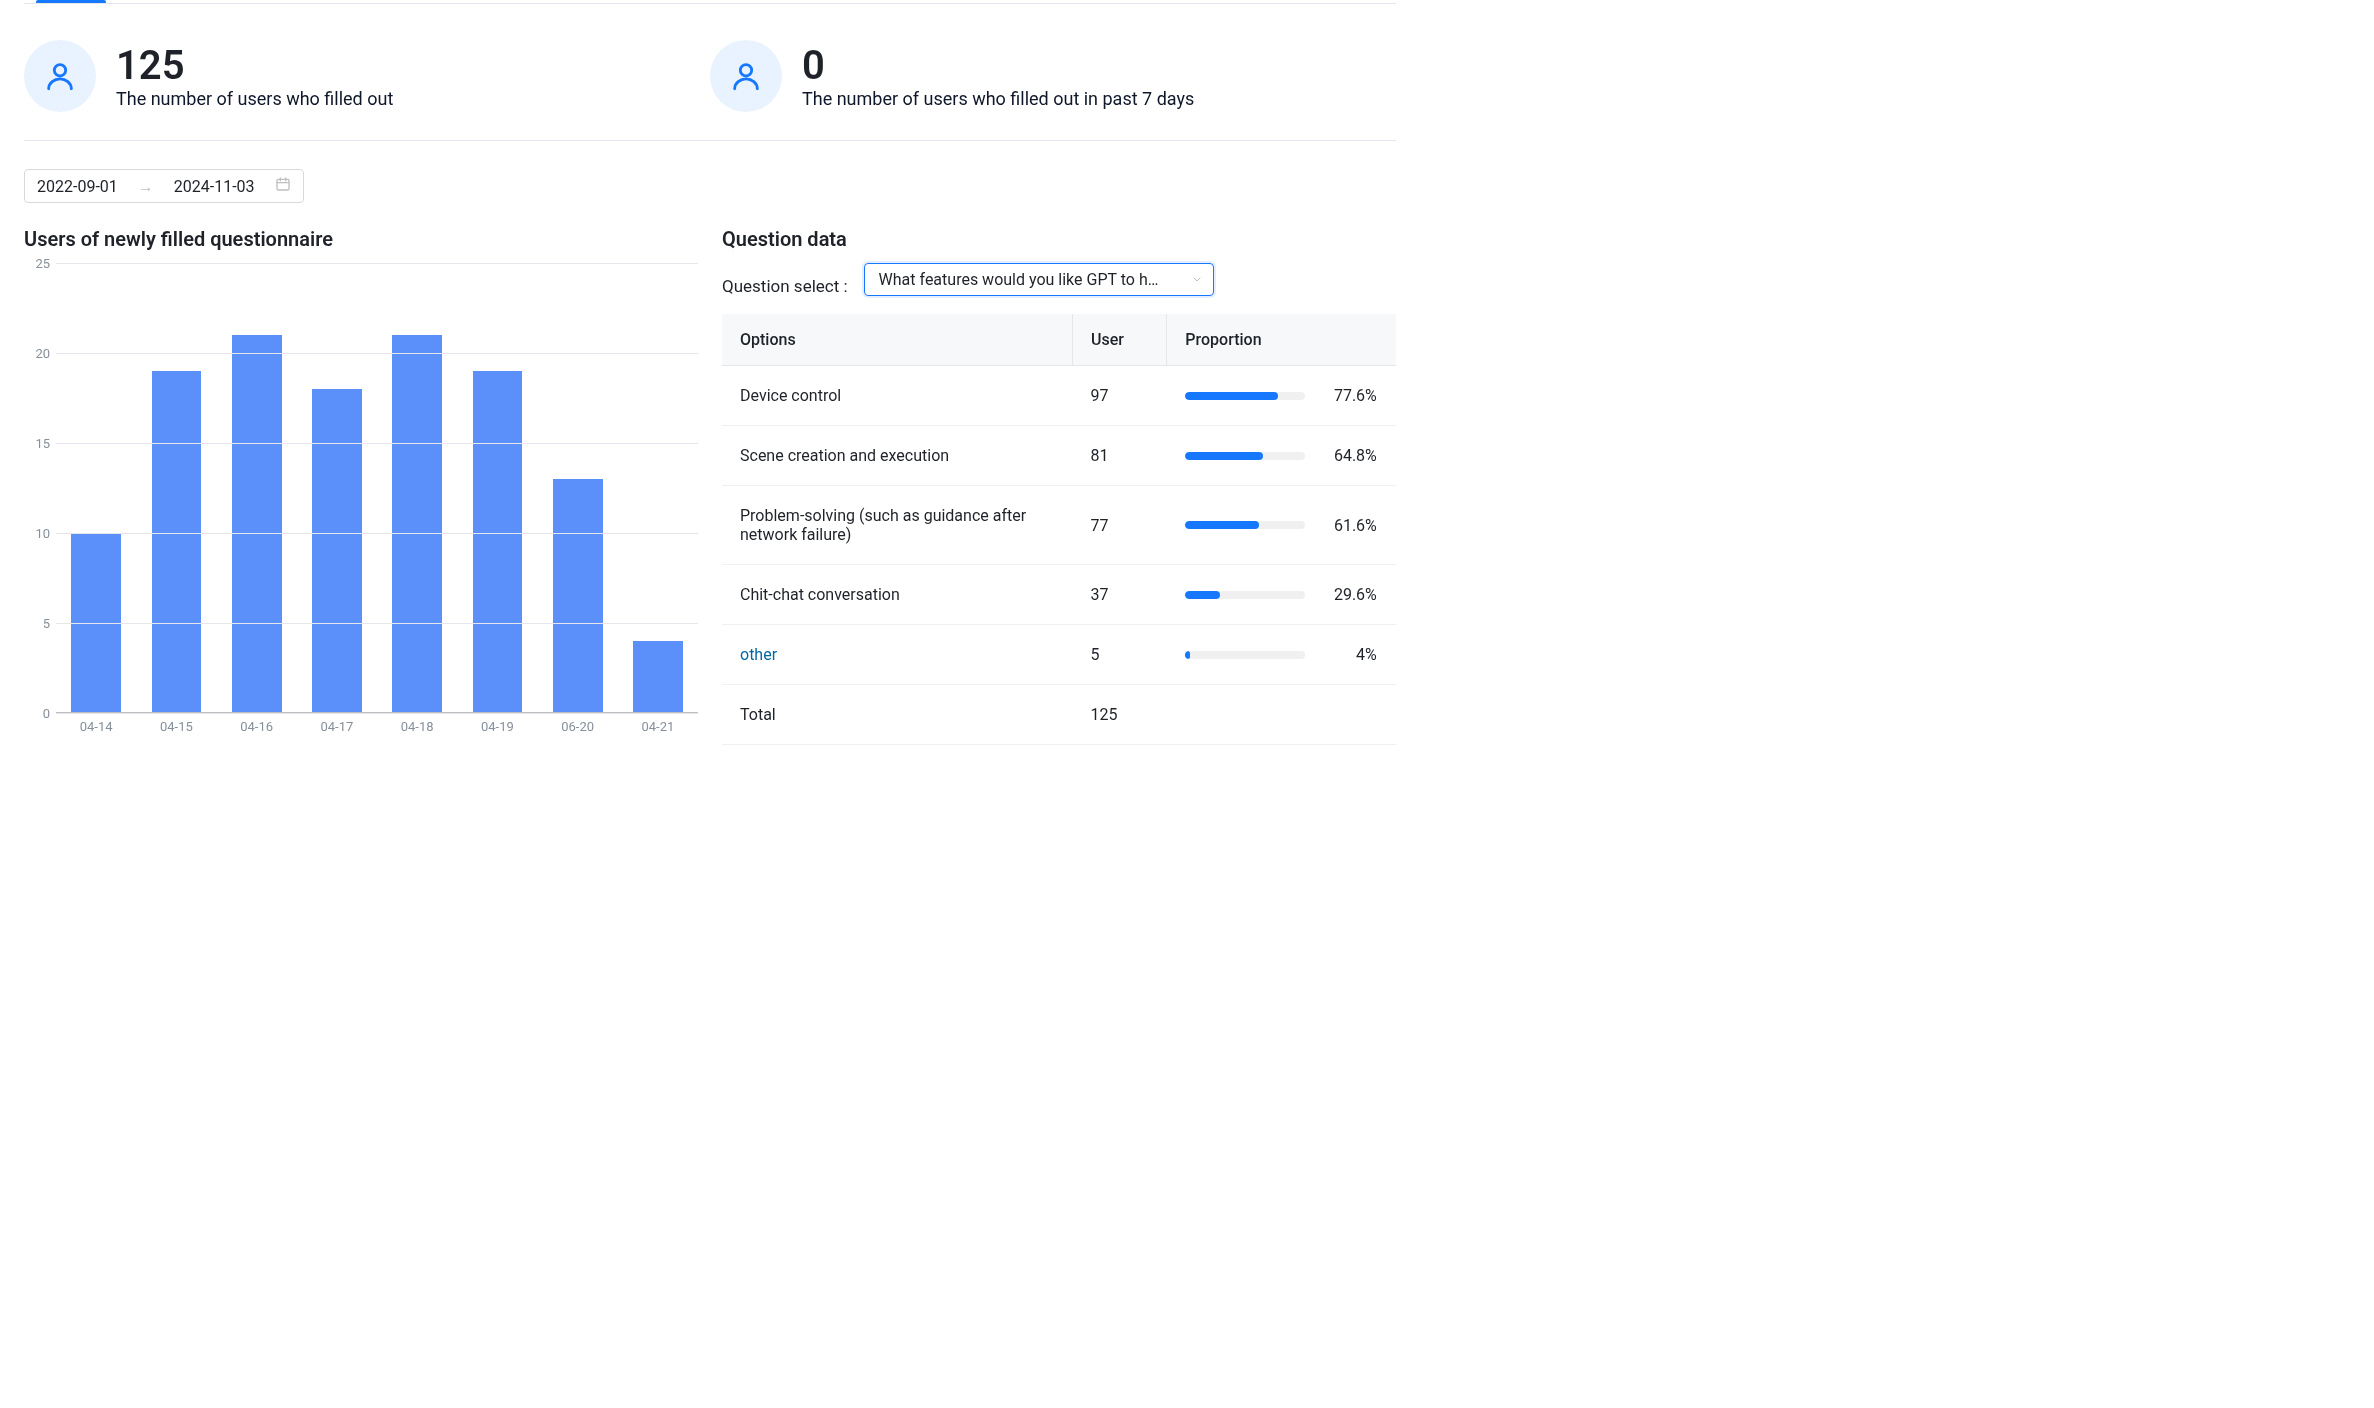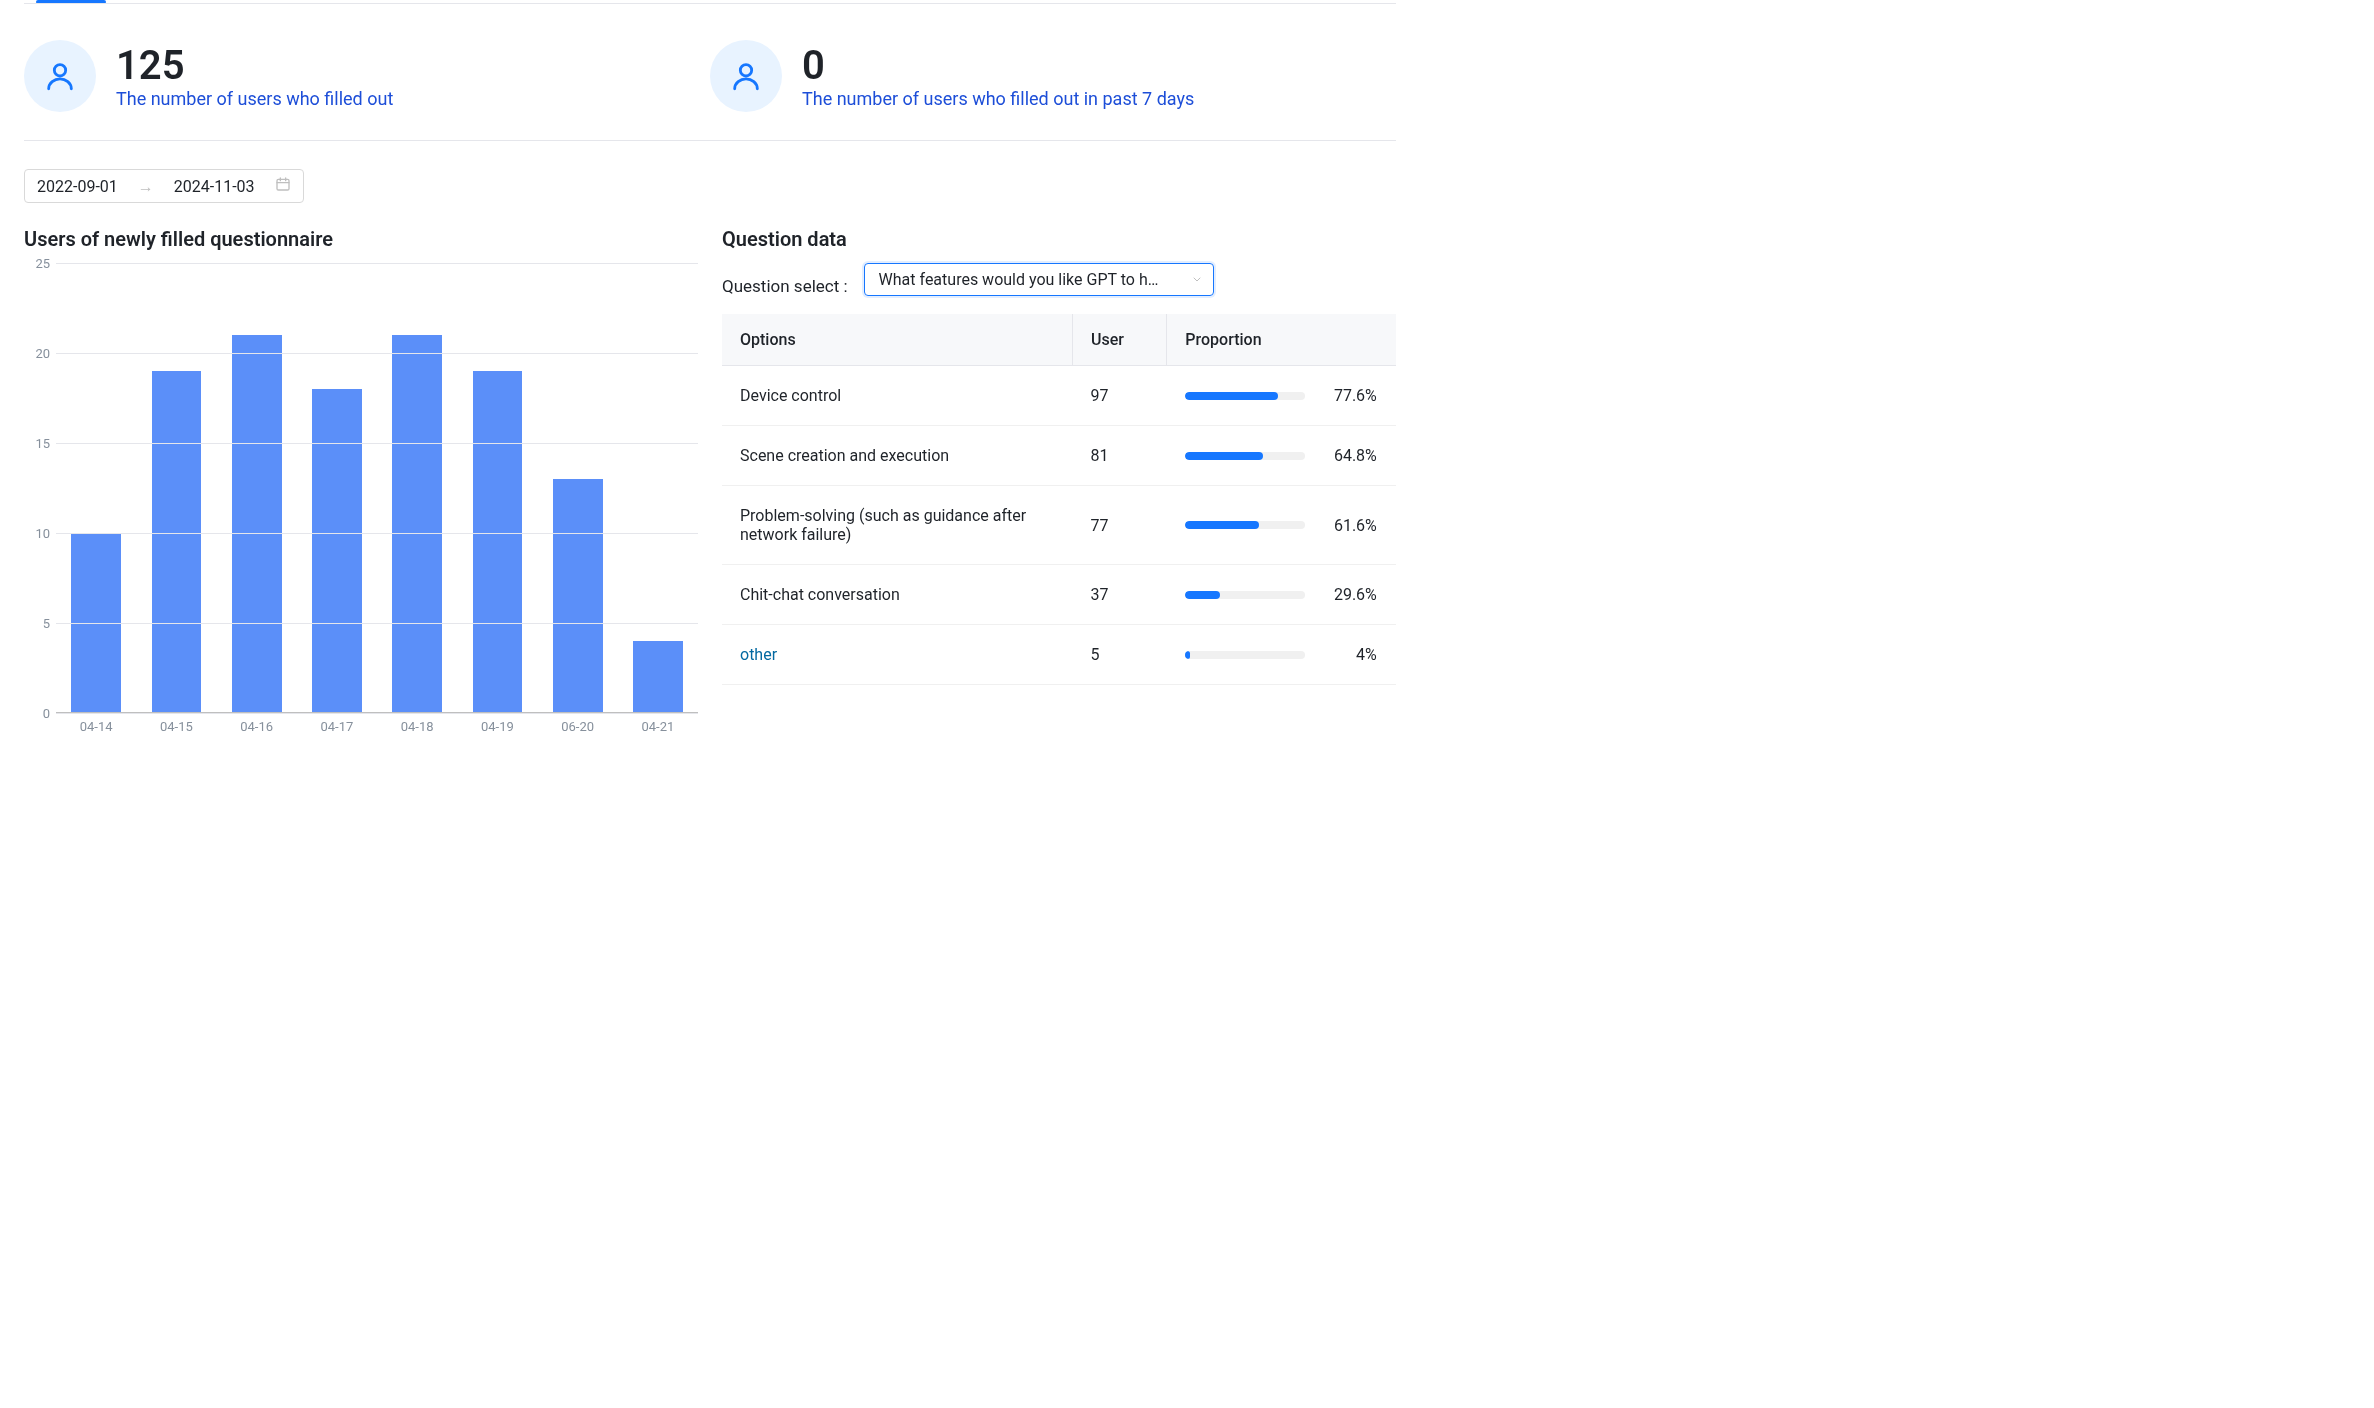--- a/index.html
+++ b/index.html
@@ -55,21 +55,21 @@
   }
   .stat-icon-wrap svg { width: 34px; height: 34px; stroke: #1677ff; }
   .stat-value {
     font-size: 40px;
     font-weight: 600;
     line-height: 1.1;
     color: #1f2329;
   }
   .stat-label {
     font-size: 18px;
-    color: #1d4ed8;
+    color: #0f172a;
     margin-top: 0;
   }
 
   
   .date-range {
     display: inline-flex;
     align-items: center;
     border: 1px solid #d9d9d9;
     border-radius: 4px;
     padding: 6px 12px;
@@ -429,18 +429,23 @@
               <td>5</td>
               <td>
                 <div class="prop-cell">
                   <div class="prop-bar-track">
                     <div class="prop-bar-fill" style="width: 4%; background: rgb(22, 119, 255);"></div>
                   </div>
                   <div class="prop-pct">4%</div>
                 </div>
               </td>
             </tr>
+            <tr>
+              <td>Total</td>
+              <td>125</td>
+              <td></td>
+            </tr>
           </tbody>
       </table>
     </div>
 
   </div>
 </div>
 
 </body></html>

